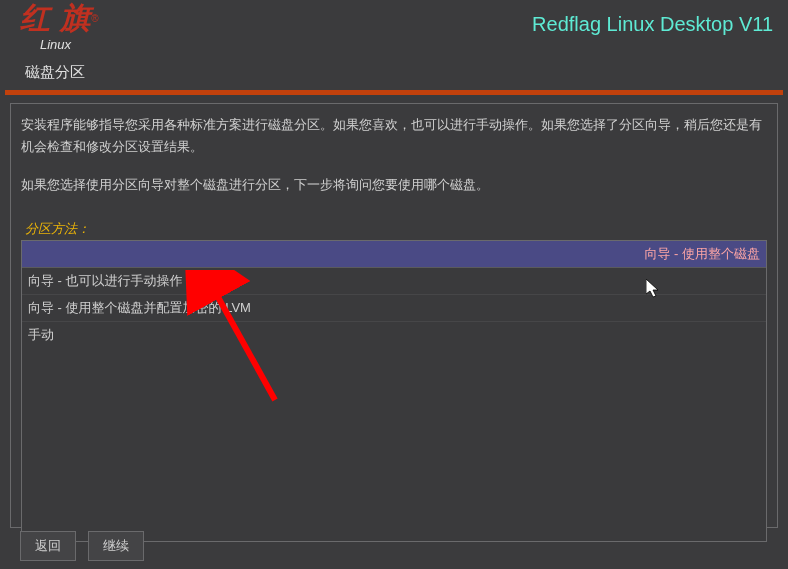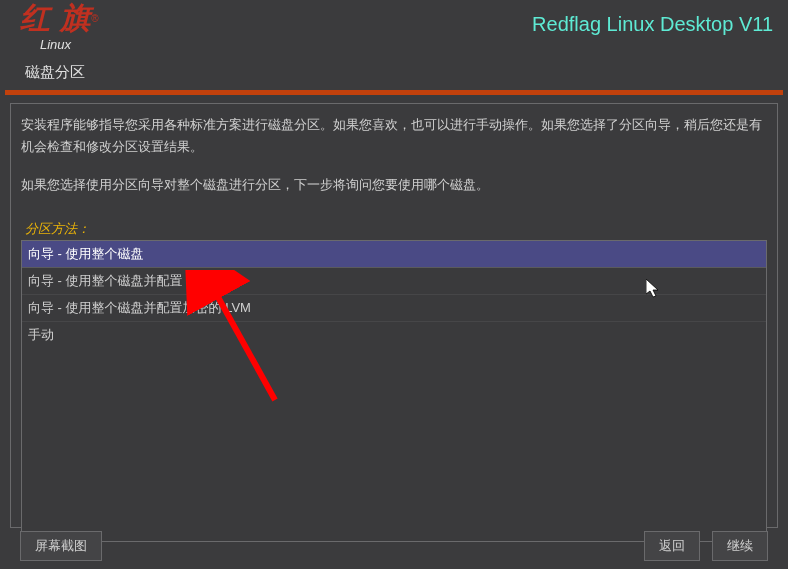--- a/index.html
+++ b/index.html
@@ -97,22 +97,23 @@
       padding: 4px 6px;
       border-bottom: 1px solid #464648;
       color: #d0d0d0;
       cursor: pointer;
     }
     .option-item:last-child {
       border-bottom: none;
     }
     .option-item.selected {
       background: #4a4a85;
-      color: #ffffff;
+      color: #fca5a5;
       border-bottom: 1px solid #5a5a5c;
+      text-align: right;
     }
     .footer {
       position: absolute;
       bottom: 8px;
       left: 0;
       right: 0;
       display: flex;
       justify-content: space-between;
       align-items: center;
       padding: 0 20px;
@@ -157,28 +158,27 @@
 </div>
 
 <div class="section-title">磁盘分区</div>
 
 <div class="content-box">
   <div class="desc-text">安装程序能够指导您采用各种标准方案进行磁盘分区。如果您喜欢，也可以进行手动操作。如果您选择了分区向导，稍后您还是有机会检查和修改分区设置结果。</div>
   <div class="desc-text second">如果您选择使用分区向导对整个磁盘进行分区，下一步将询问您要使用哪个磁盘。</div>
   <div class="method-label">分区方法：</div>
   <div class="options-box">
     <div class="option-item selected">向导 - 使用整个磁盘</div>
-    <div class="option-item">向导 - 使用整个磁盘并配置 LVM</div>
+    <div class="option-item">向导 - 也可以进行手动操作 LVM</div>
     <div class="option-item">向导 - 使用整个磁盘并配置加密的 LVM</div>
     <div class="option-item">手动</div>
   </div>
 </div>
 
 <div class="footer">
-  <button class="btn">屏幕截图</button>
   <div class="footer-right">
     <button class="btn">返回</button>
     <button class="btn">继续</button>
   </div>
 </div>
 
 <svg class="arrow-svg" width="120" height="140">
   <defs>
     <marker id="arrowhead" markerWidth="12" markerHeight="12" refX="2" refY="6" orient="auto">
       <polygon points="0 0, 12 6, 0 12" fill="#ff0000"></polygon>

